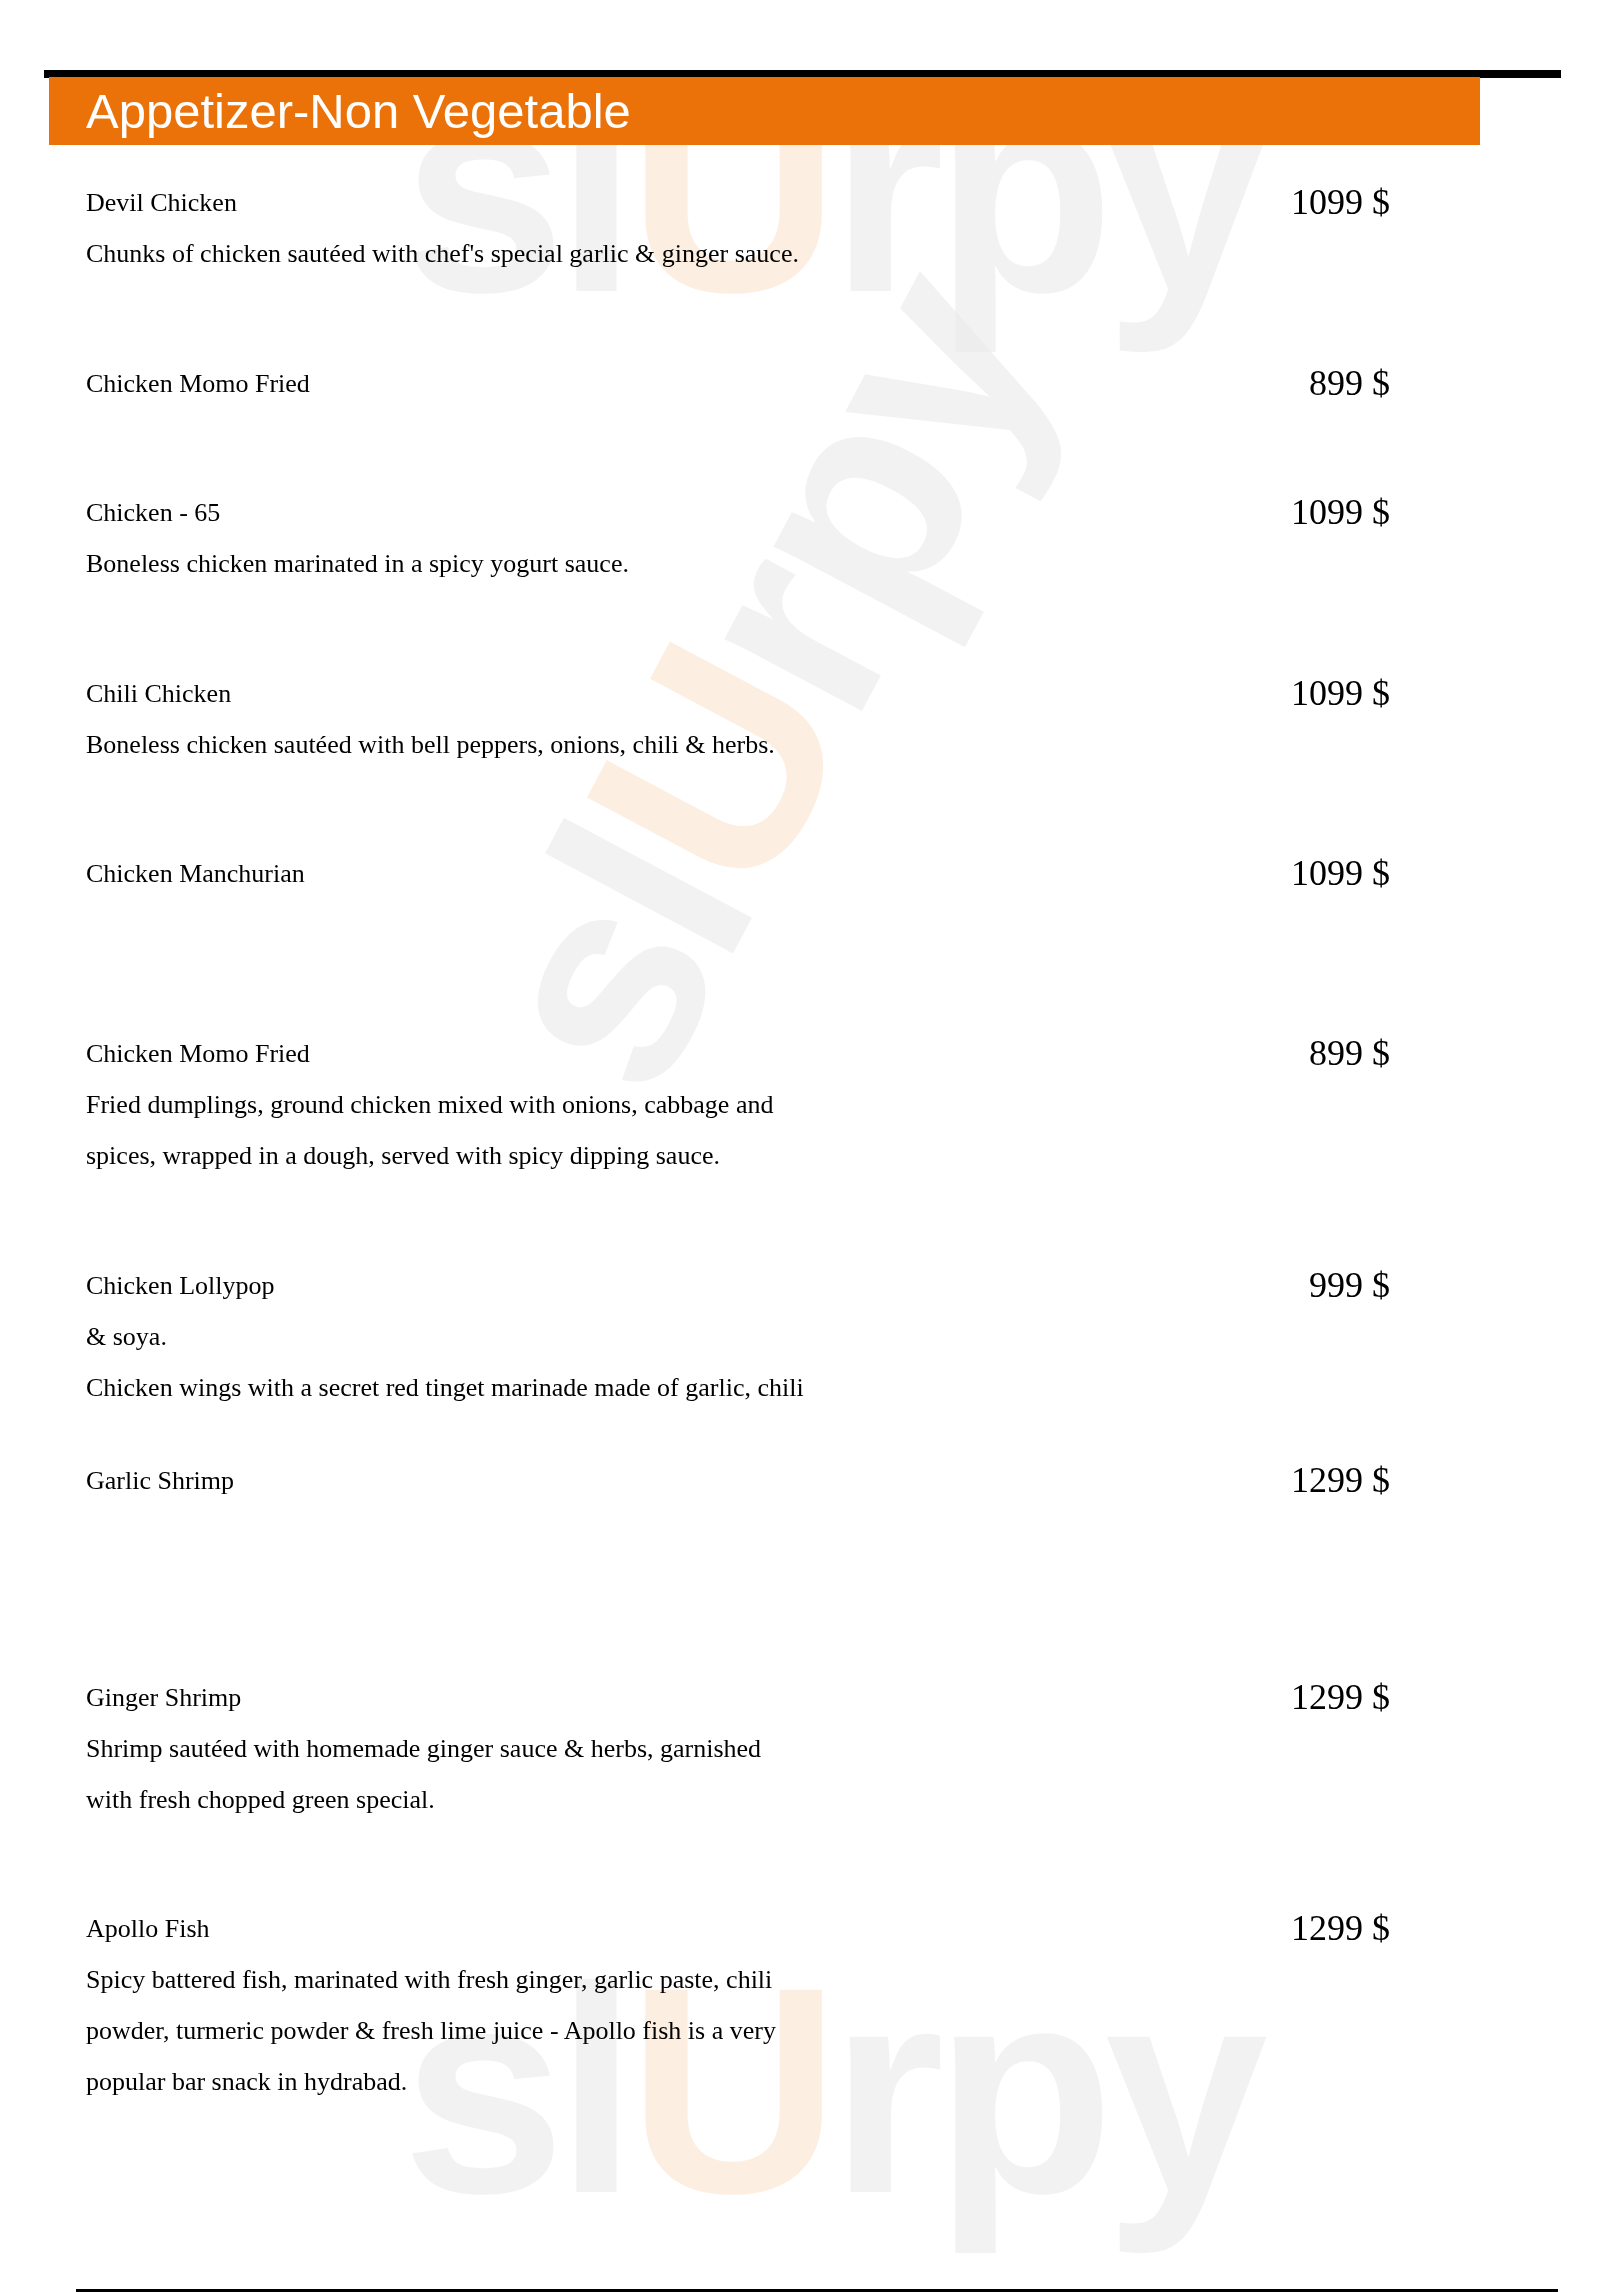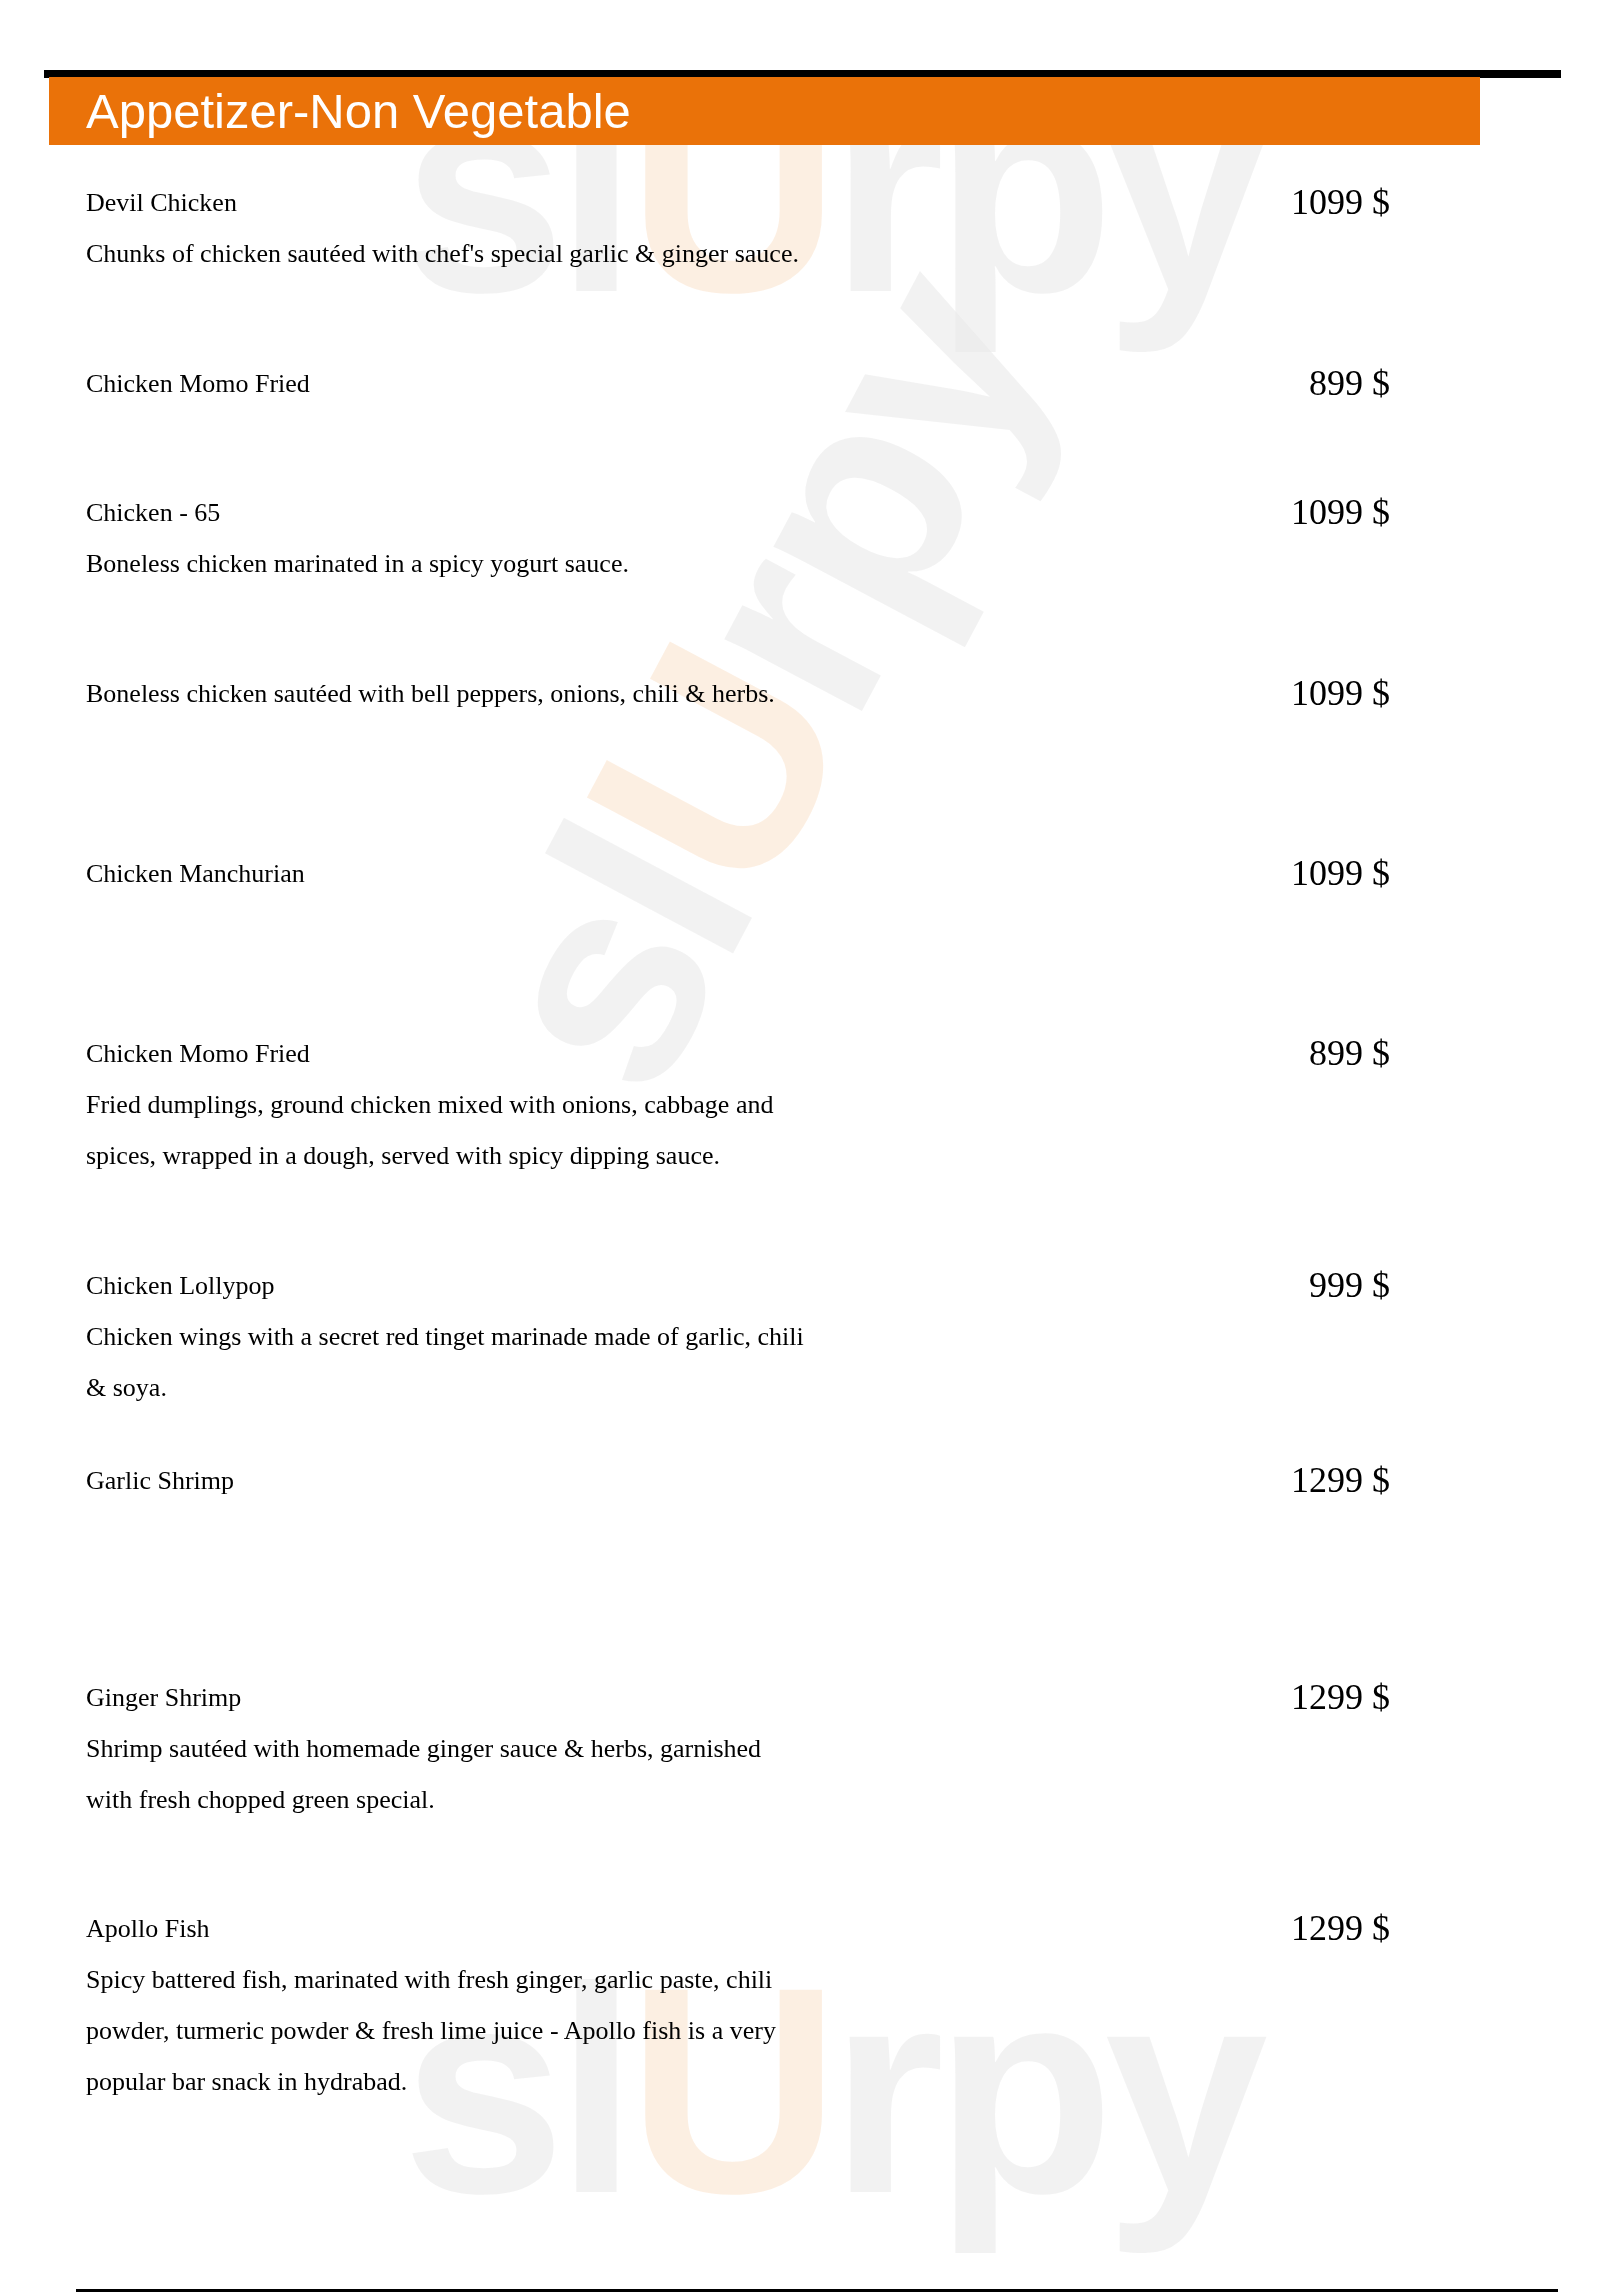--- a/index.html
+++ b/index.html
@@ -43,41 +43,42 @@
   <div class="item-price">899 $</div>
 </div>
 
 <div class="item" style="top:487px">
   <div class="item-name">Chicken - 65</div>
   <div class="item-price">1099 $</div>
   <div class="item-desc">Boneless chicken marinated in a spicy yogurt sauce.</div>
 </div>
 
 <div class="item" style="top:668px">
+  <div class="item-name">Chili Chicken</div>
   <div class="item-price">1099 $</div>
   <div class="item-desc">Boneless chicken sautéed with bell peppers, onions, chili &amp; herbs.</div>
 </div>
 
 <div class="item" style="top:848px">
   <div class="item-name">Chicken Manchurian</div>
   <div class="item-price">1099 $</div>
 </div>
 
 <div class="item" style="top:1028px">
   <div class="item-name">Chicken Momo Fried</div>
   <div class="item-price">899 $</div>
   <div class="item-desc">Fried dumplings, ground chicken mixed with onions, cabbage and</div>
   <div class="item-desc">spices, wrapped in a dough, served with spicy dipping sauce.</div>
 </div>
 
 <div class="item" style="top:1260px">
   <div class="item-name">Chicken Lollypop</div>
   <div class="item-price">999 $</div>
+  <div class="item-desc">&amp; soya.</div>
   <div class="item-desc">Chicken wings with a secret red tinget marinade made of garlic, chili</div>
-  <div class="item-desc">&amp; soya.</div>
 </div>
 
 <div class="item" style="top:1455px">
   <div class="item-name">Garlic Shrimp</div>
   <div class="item-price">1299 $</div>
 </div>
 
 <div class="item" style="top:1672px">
   <div class="item-name">Ginger Shrimp</div>
   <div class="item-price">1299 $</div>

